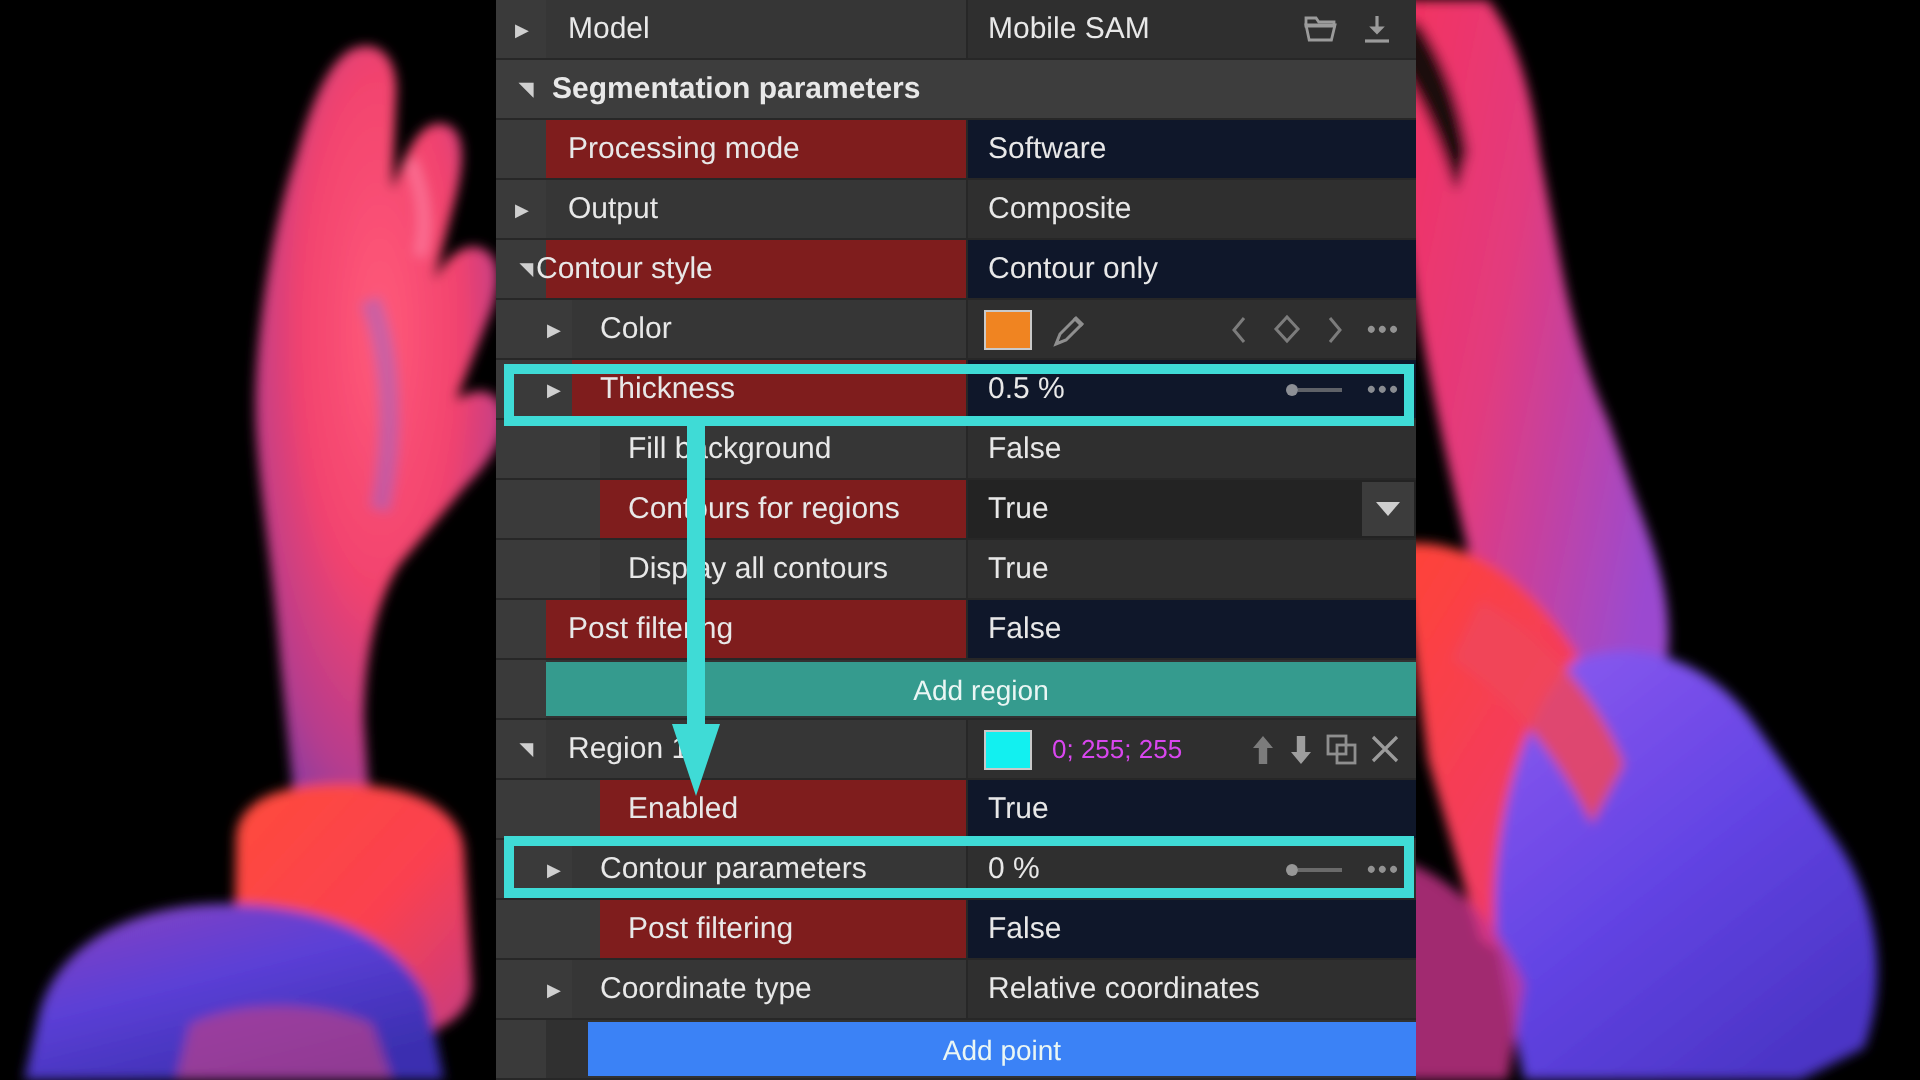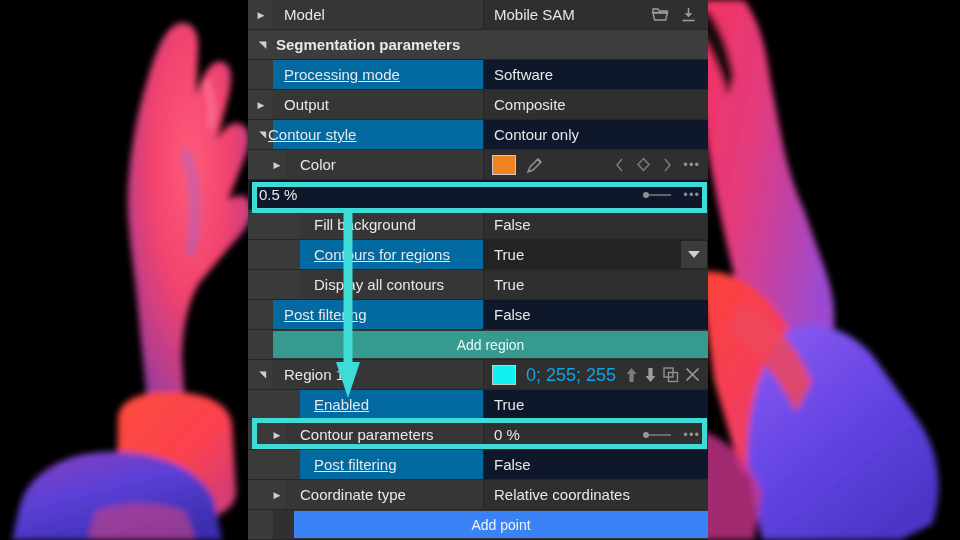--- a/index.html
+++ b/index.html
@@ -20,39 +20,39 @@
        border-bottom:1px solid #272727;box-sizing:border-box;}
   .row.header{background:#3d3d3d;font-weight:bold;height:30px;}
   .row .name{position:relative;box-sizing:border-box;flex:0 0 235px;
              padding-left:8px;background:#363636;white-space:nowrap;overflow:hidden;}
   .row.header .name{flex:1 1 auto;background:transparent;}
   .row .val{position:relative;box-sizing:border-box;flex:1 1 auto;
             padding-left:10px;background:#2e2e2e;border-left:1px solid #272727;
             white-space:nowrap;overflow:hidden;display:flex;align-items:center;}
   .row.shade-a .name{background:#363636;}
   .row.shade-a .val{background:#2f2f2f;}
-  .row.shade-b .name{background:#0369a1;text-decoration:underline;}
+  .row.shade-b .name{background:#7f1d1d;}
   .row.shade-b .val{background:#0f172a;}
 
   
   .ind{position:absolute;left:0;top:0;bottom:0;background:#3a3a3a;}
   .lbl{position:relative;}
 
   
   .exp{position:absolute;top:0;width:14px;height:30px;line-height:30px;
        text-align:center;font-size:9px;color:#cfcfcf;}
   .exp.closed::before{content:"\25B6";}
   .exp.open::before{content:"\25E2";display:inline-block;transform:rotate(-90deg) translateY(1px);}
 
   
   .swatch{width:24px;height:20px;border:1px solid #c9c9c9;box-sizing:border-box;flex:0 0 auto;}
   .ico{flex:0 0 auto;opacity:.72;display:inline-flex;align-items:center;justify-content:center;}
   .spacer{flex:1 1 auto;}
   .dots{letter-spacing:1px;color:#b9b9b9;font-size:13px;line-height:8px;}
-  .rgbtxt{margin-left:10px;color:#0ea5e9;font-size:18px;}
+  .rgbtxt{margin-left:10px;color:#d946ef;font-size:13px;}
   .combo-btn{position:absolute;right:1px;top:1px;width:26px;height:27px;background:#3c3c3c;
              display:flex;align-items:center;justify-content:center;}
   .slider-mini{display:flex;align-items:center;opacity:.65;}
   .slider-mini .knob{width:6px;height:6px;border-radius:50%;background:#cfcfcf;}
   .slider-mini .track{width:22px;height:2px;background:#8a8a8a;}
 
   
   .btnrow{position:relative;height:30px;box-sizing:border-box;border-bottom:1px solid #272727;background:#323232;}
   .btnrow .gut{position:absolute;left:0;top:0;bottom:0;background:#3a3a3a;}
   .tealbtn{position:absolute;top:1px;bottom:1px;right:0;background:#359b8e;color:#eaf6f4;
@@ -240,20 +240,25 @@
         <span class="ico" style="margin-right:10px;">
           <svg width="12" height="14" viewBox="0 0 12 14">
               <path d="M4 1l5 6-5 6" fill="none" stroke="#9a9a9a" stroke-width="1.5"></path>
             </svg>
         </span>
         <span class="ico dots" style="margin-right:8px;">•••</span>
       </div>
     </div>
 
     <div class="row shade-b">
+      <div class="name">
+        <span class="ind" style="width:38px;"></span>
+        <span class="exp closed" style="left:22px;"></span>
+        <span class="lbl" style="margin-left:44px;">Thickness</span>
+      </div>
       <div class="val">
         <span>0.5 %</span>
         <span class="spacer"></span>
         <span class="ico slider-mini" style="margin-right:12px;">
           <span class="knob"></span>
             <span class="track"></span>
         </span>
         <span class="ico dots" style="margin-right:8px;">•••</span>
       </div>
     </div>

